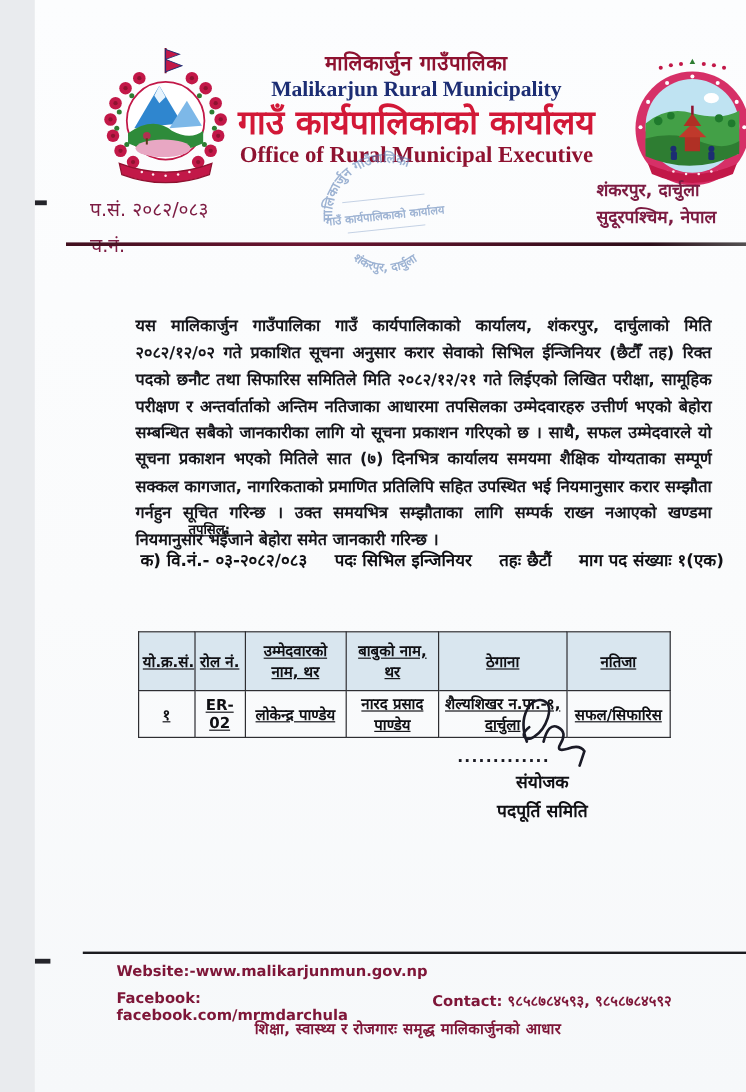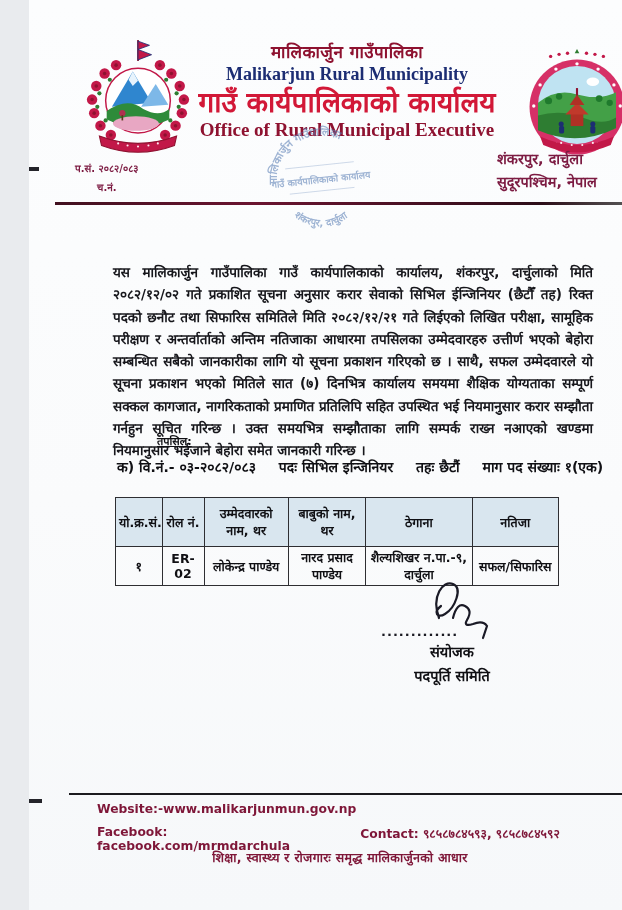--- a/index.html
+++ b/index.html
@@ -11,38 +11,38 @@
   }
   
   .emblem{position:absolute;}
   .emblem-left{left:50px;top:38px;width:118px;height:120px;}
   .emblem-right{left:490px;top:48px;width:116px;height:116px;}
   .head-center{position:absolute;left:148px;top:40px;width:340px;text-align:center;}
   .head-muni-np{font-size:17px;font-weight:bold;color:#8e1230;letter-spacing:.5px;}
   .head-muni-en{font-size:18px;font-weight:bold;color:#1c2d73;font-family:"Liberation Serif",serif;margin-top:1px;}
   .head-office-np{font-size:28px;font-weight:bold;color:#d21837;line-height:1.12;margin-top:2px;}
   .head-office-en{font-size:19px;font-weight:bold;color:#8e1230;font-family:"Liberation Serif",serif;margin-top:1px;}
-  .refblock{position:absolute;left:46px;top:160px;font-size:10px;font-weight:bold;color:#7c1b42;line-height:1.85;text-align:center;}
+  .refblock{position:absolute;left:46px;top:160px;font-size:16px;font-weight:normal;color:#7c1b42;line-height:1.85;}
   .addrblock{position:absolute;left:468px;top:148px;font-size:14.5px;font-weight:bold;color:#7c1b42;line-height:1.6;}
   .stamp{position:absolute;left:226px;top:116px;width:132px;height:128px;opacity:.58;transform:rotate(-6deg);}
   .head-rule{position:absolute;left:26px;top:202px;width:572px;height:2.5px;
     background:linear-gradient(90deg,#41101f,#6b1430 35%,#2c0d18 85%,#555);}
   
   .title-wrap{position:absolute;left:0;top:218px;width:622px;text-align:center;}
   .title-box{display:inline-block;background:#050505;color:#ffffff;font-size:15.5px;font-weight:bold;
     padding:3px 10px 4px 10px;letter-spacing:.3px;}
   .title-date{margin-top:5px;font-size:14px;font-weight:bold;color:#101014;}
   
   .body-par{position:absolute;left:84px;top:261px;width:480px;text-align:justify;
     font-size:13.5px;line-height:22.3px;font-weight:600;color:#16161b;}
   .tapasil{position:absolute;left:84px;top:433px;font-size:11px;font-weight:bold;text-decoration:underline;color:#101014;padding-left:44px;}
   .vacancy{position:absolute;left:88px;top:457px;font-size:14px;font-weight:bold;color:#101014;}
   .vacancy span{margin-right:18px;}
   
-  .tbl-wrap{position:absolute;left:86px;top:497px;width:444px;}
+  .tbl-wrap{position:absolute;left:86px;top:526px;width:444px;text-decoration:underline;}
   table.result{width:100%;border-collapse:collapse;table-layout:fixed;font-size:12.5px;font-weight:bold;color:#101014;}
   table.result th,table.result td{border:1.6px solid #2e2e32;padding:2px 3px;text-align:center;}
   table.result th{background:#d9e6ef;height:44px;font-weight:bold;}
   table.result td{height:33px;background:transparent;}
   
   .sig-block{position:absolute;left:338px;top:580px;width:170px;text-align:center;}
   .sig-scribble{position:absolute;left:42px;top:-2px;width:110px;height:62px;}
   .sig-dots{margin-top:44px;font-size:13px;font-weight:bold;letter-spacing:1px;color:#1a1a22;text-align:left;padding-left:14px;}
   .sig-role{font-size:14.5px;font-weight:bold;margin-top:2px;color:#101014;}
   .sig-committee{font-size:14.5px;font-weight:bold;margin-top:4px;color:#101014;}

